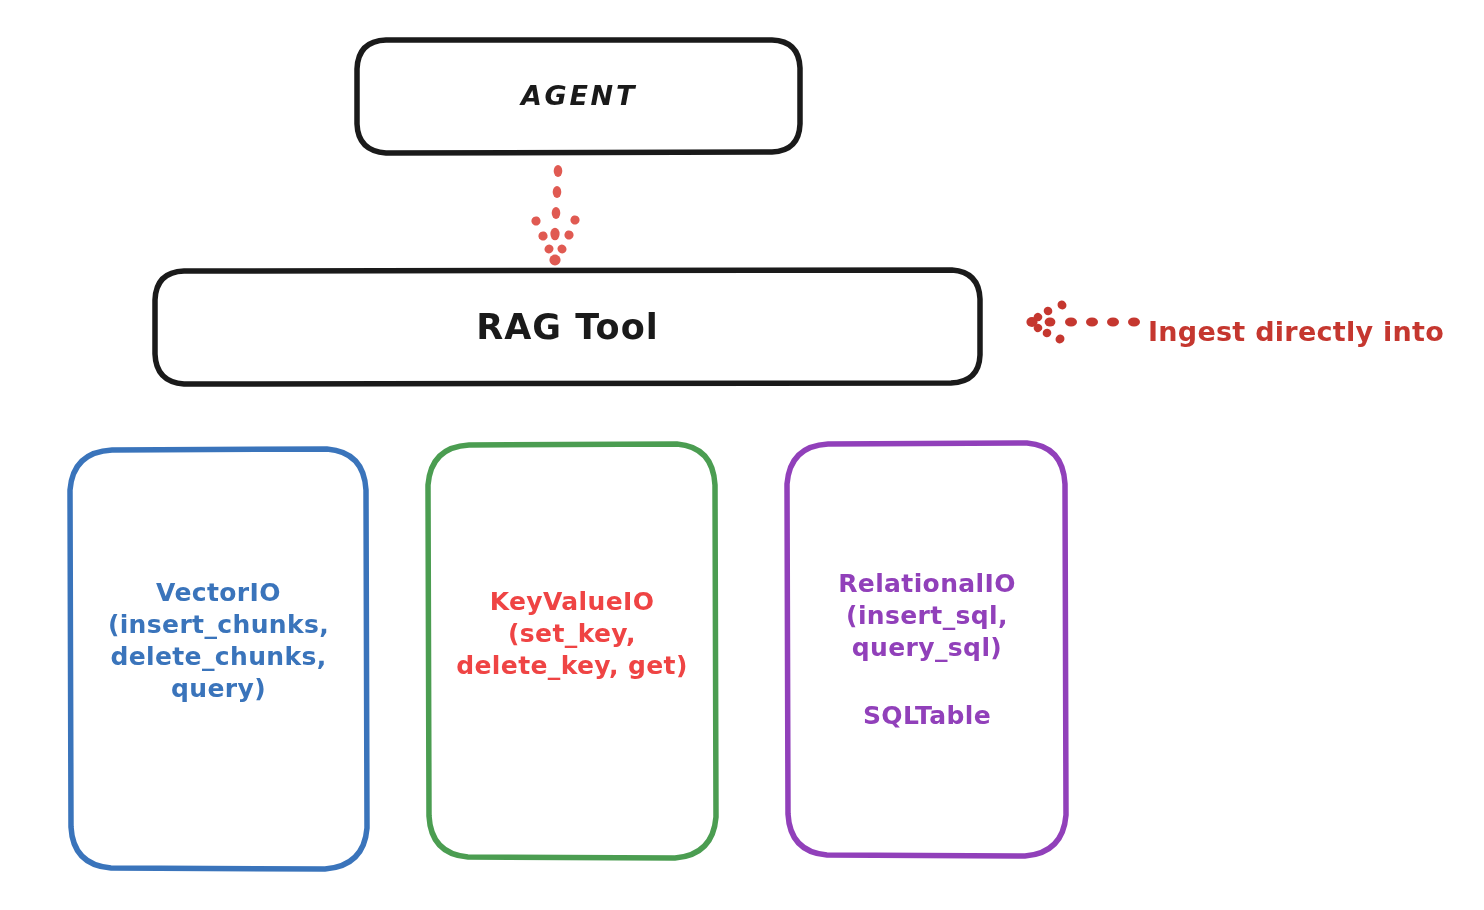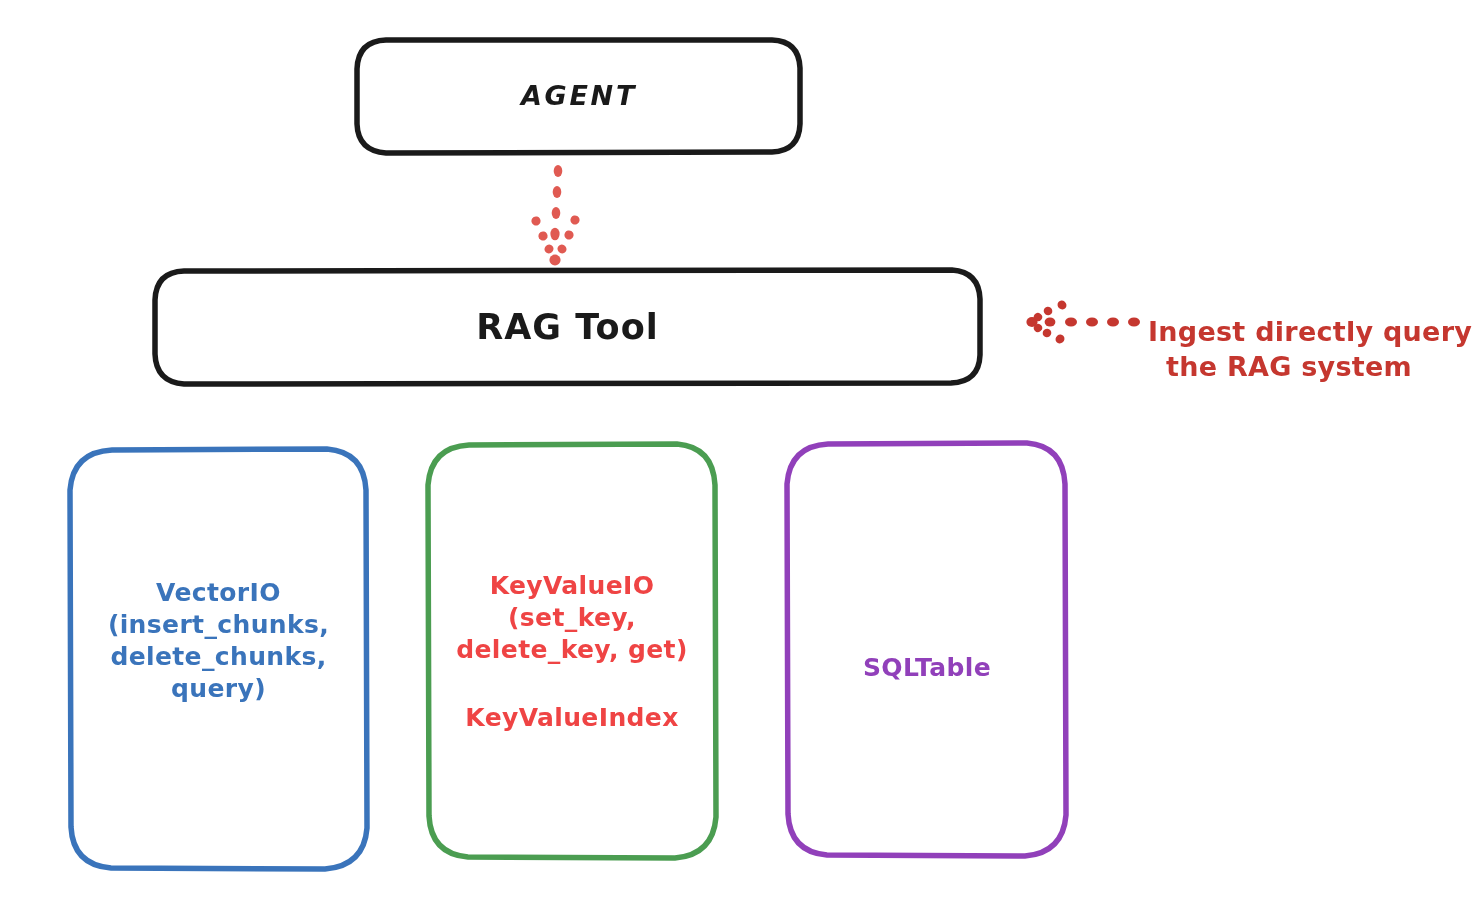--- a/index.html
+++ b/index.html
@@ -181,24 +181,25 @@
 delete_chunks,
 query)</div>
   <div class="store-gap"></div>
 </div>
 
 <div class="node node-store node-keyvalue">
   <div class="store-text primary c-green">KeyValueIO
 (set_key,
 delete_key, get)</div>
   <div class="store-gap"></div>
-  <div class="store-text c-green">KeyValueIndex</div>
 </div>
 
 <div class="node node-store node-relational">
+  <div class="store-text primary c-purple">RelationalIO
+(insert_sql,
+query_sql)</div>
   <div class="store-gap"></div>
   <div class="store-text c-purple">SQLTable</div>
 </div>
 
 <div class="annotation">
-  <span>Ingest directly query</span>
-  <span class="line2">the RAG system</span>
+  <span>Ingest directly into</span>
 </div>
 
 </body></html>

